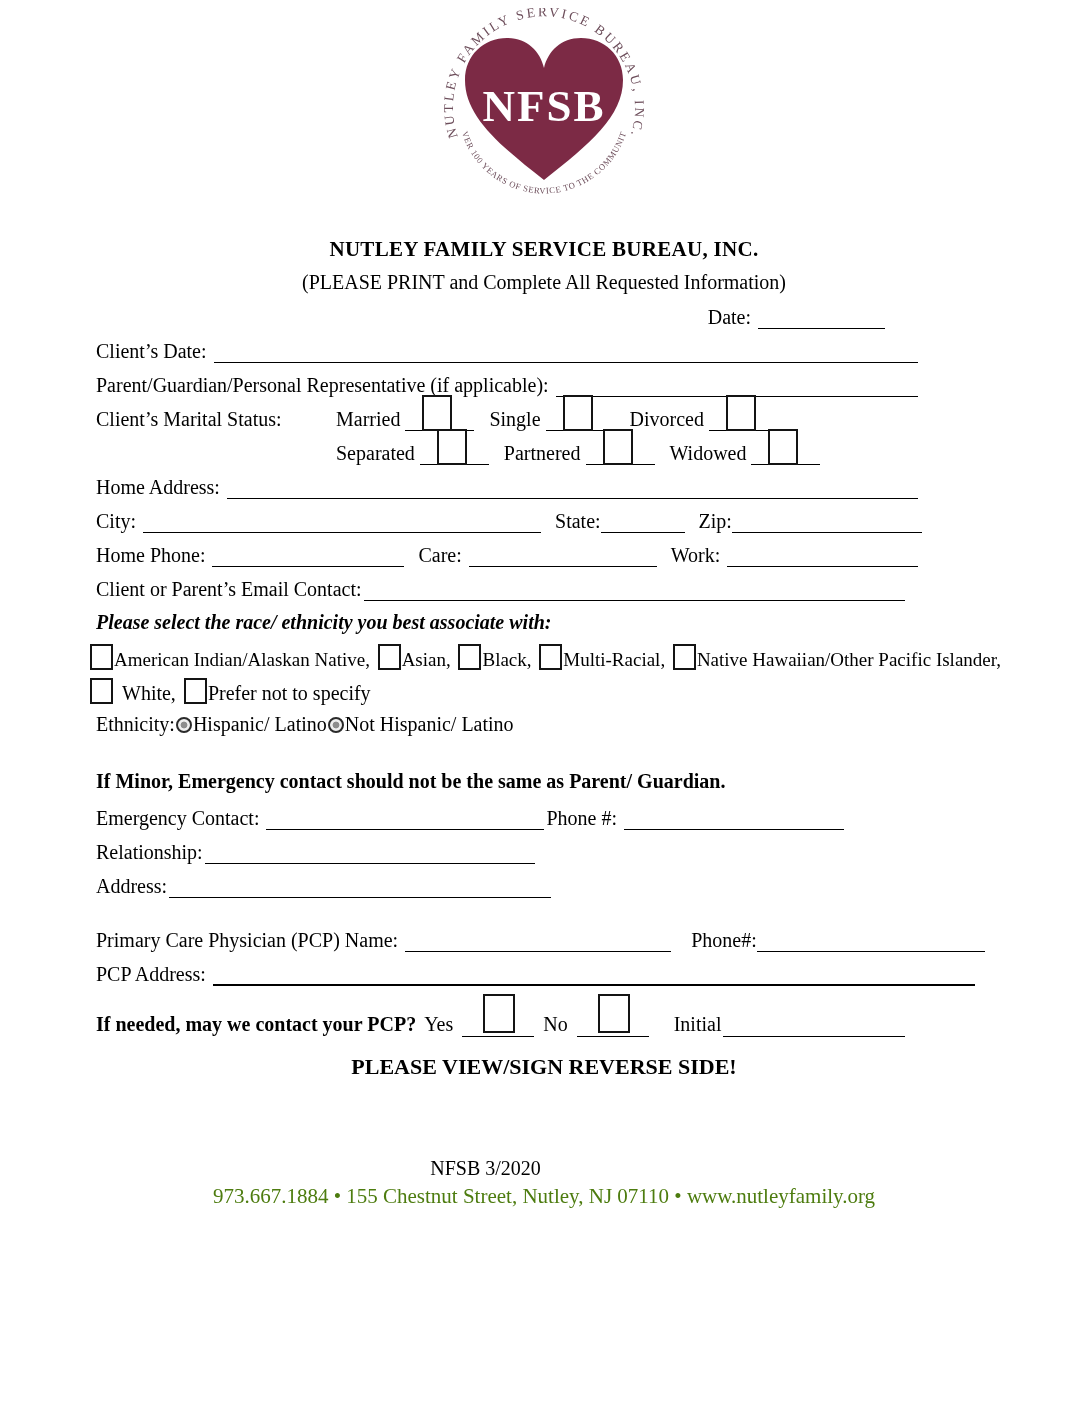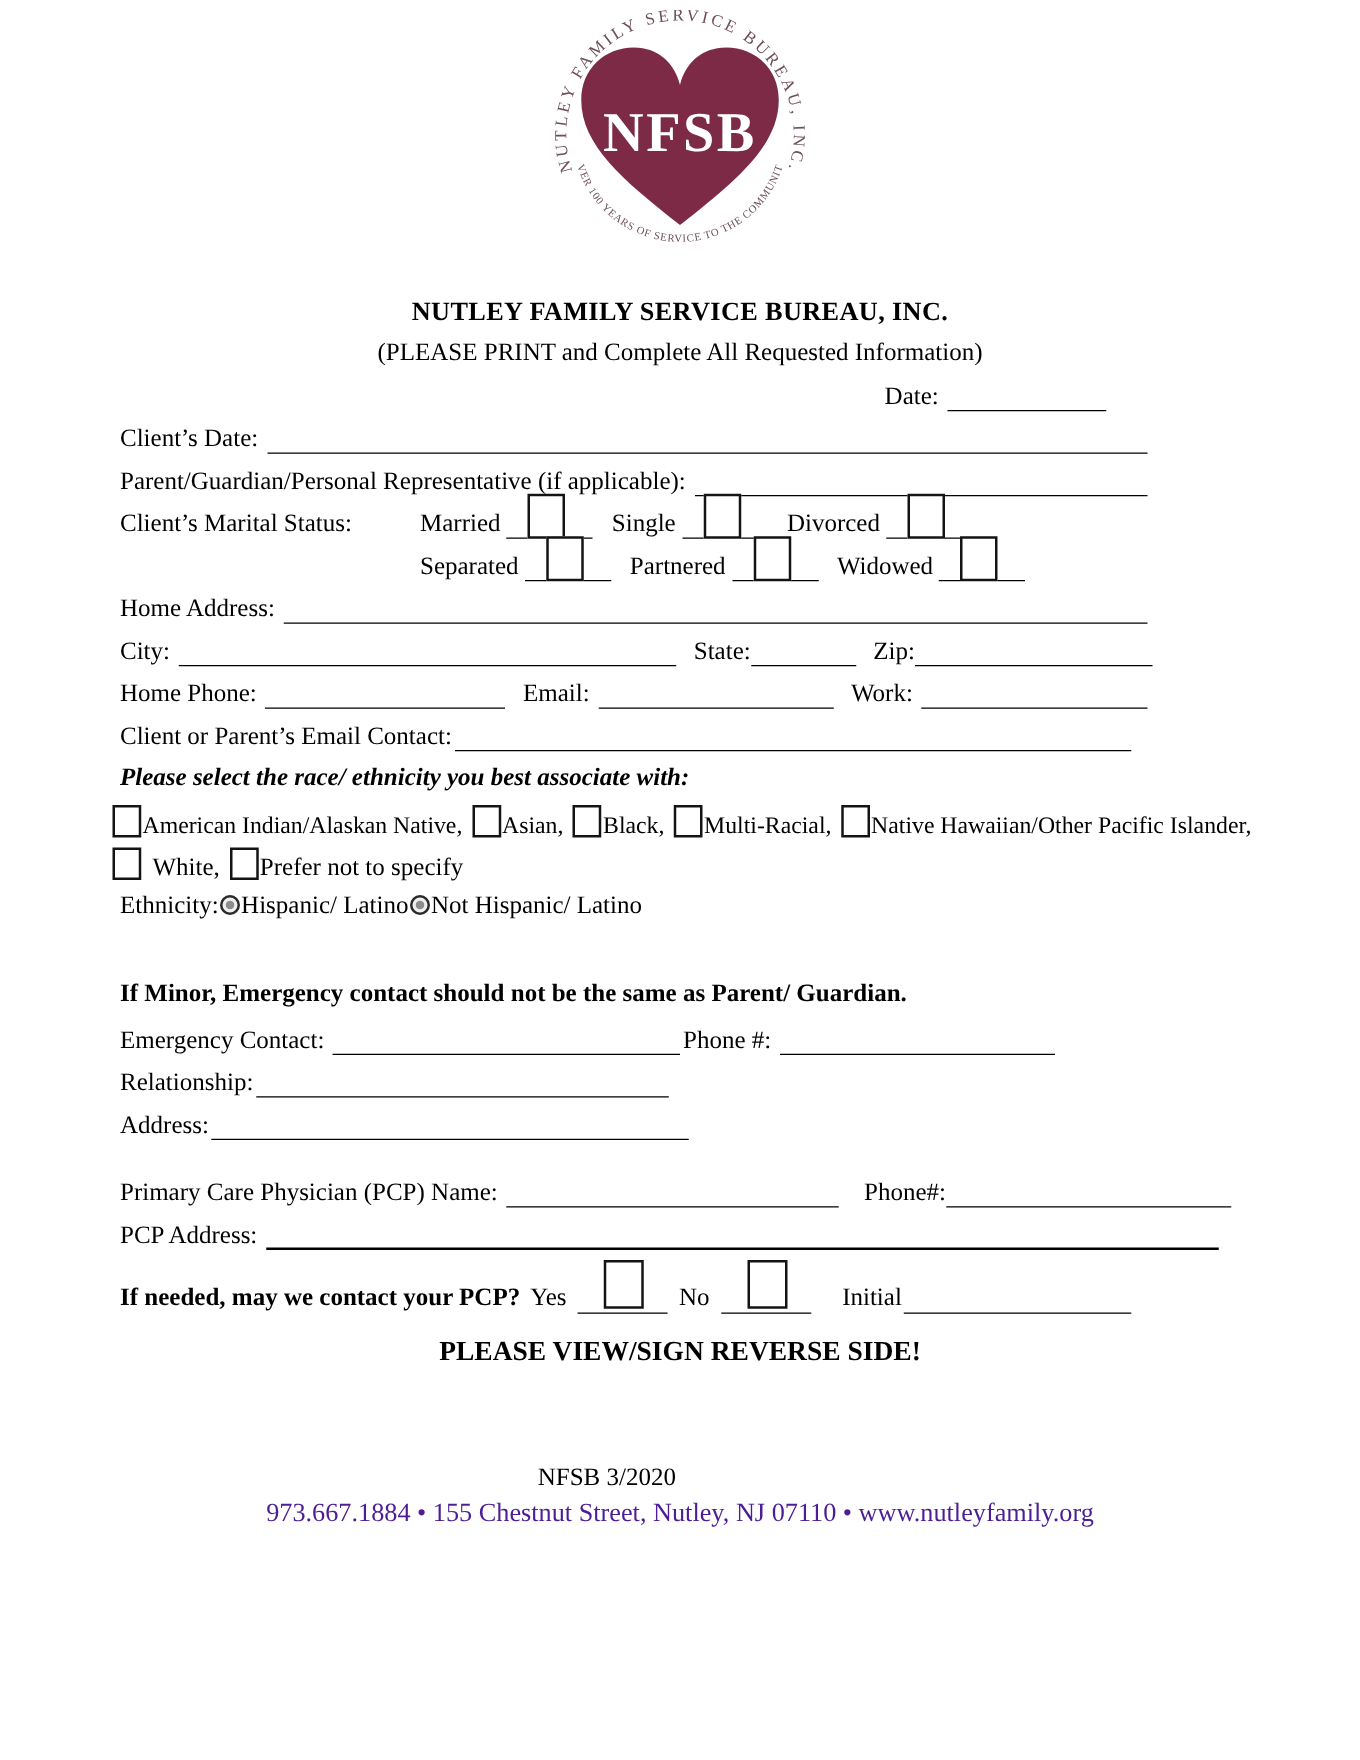--- a/index.html
+++ b/index.html
@@ -33,31 +33,31 @@
 
   .race-row { white-space:nowrap; line-height:25px; margin-bottom:9px; font-size:19px; height:25px; }
   .cb-r { display:inline-block; width:19px; height:22px; border:2px solid #141414; vertical-align:-4px; margin-right:1px; background:#fff; }
   .race-item { margin-right:3px; }
   .radio {
     display:inline-block; width:12px; height:12px; border:2px solid #2a2a2a; border-radius:50%;
     background:radial-gradient(circle at 50% 50%, #8d8d8d 0 36%, #efefef 44% 100%);
     vertical-align:-2px; margin:0 1px;
   }
 
-  .minor-note { font-weight:bold; margin-top:46px; margin-bottom:11px; line-height:25px; }
+  .minor-note { font-weight:bold; margin-top:32px; margin-bottom:11px; line-height:25px; }
   .spacer-sm { height:20px; }
 
   .ufloat { position:relative; border-bottom:1.5px solid #000; height:24px; width:72px; flex:none; margin:0 9px; }
   .cb-f { position:absolute; left:21px; bottom:3px; width:28px; height:35px; border:2px solid #141414; background:#fff; }
   .q-row { height:42px; align-items:flex-end; margin-top:2px; }
   .q-row .lbl { line-height:25px; }
 
   .reverse-note { font-weight:bold; font-size:22px; margin-top:16px; line-height:28px; }
   .doc-version { text-align:center; padding-right:100px; margin-top:74px; line-height:26px; }
-  .footer-contact { text-align:center; font-size:21px; line-height:26px; color:#4c1d95; margin-top:2px; }
+  .footer-contact { text-align:center; font-size:21px; line-height:26px; color:#4d7c0f; margin-top:2px; }
 
   
   .w-dob { width:150px; flex:none; } .w-age { width:74px; flex:none; } .w-sex { width:50px; flex:none; }
   .w-city { width:398px; flex:none; } .w-state { width:84px; flex:none; } .w-zip { flex:1; margin-right:53px; }
   .w-hph { width:192px; flex:none; } .w-cell { width:188px; flex:none; } .w-work { flex:1; margin-right:57px; }
   .mr57 { margin-right:57px; } .mr70 { margin-right:70px; }
   .w-econ { width:278px; flex:none; } .w-ephone { width:220px; flex:none; }
   .w-rel { width:330px; flex:none; } .w-eaddr { width:382px; flex:none; }
   .w-pcp { width:266px; flex:none; } .w-pcphone { flex:1; margin-right:-10px; }
   .w-init { flex:1; margin-right:70px; }
@@ -160,21 +160,21 @@
     <span class="line w-city"></span>
     <span class="lbl gap">State:</span>
     <span class="line w-state" style="margin-left:0;"></span>
     <span class="lbl gap">Zip:</span>
     <span class="line w-zip" style="margin-left:0;"></span>
   </div>
 
   <div class="row">
     <span class="lbl">Home Phone:</span>
     <span class="line w-hph"></span>
-    <span class="lbl gap">Email:</span>
+    <span class="lbl gap">Care:</span>
     <span class="line w-cell"></span>
     <span class="lbl gap">Work:</span>
     <span class="line w-work"></span>
   </div>
 
   <div class="row">
     <span class="lbl">Client or Parent’s Email Contact:</span>
     <span class="line mr70" style="margin-left:2px;"></span>
   </div>
 

